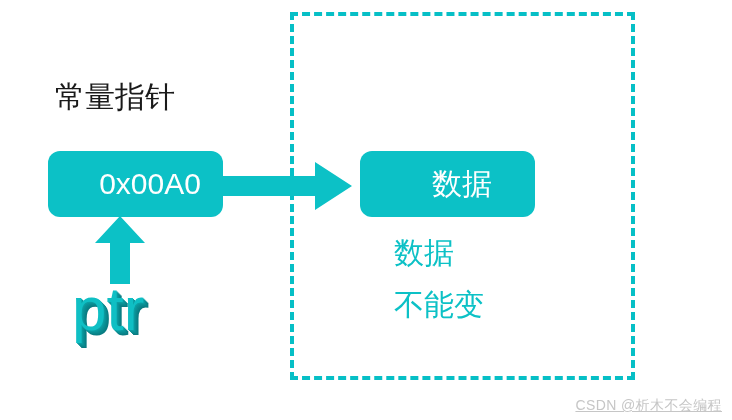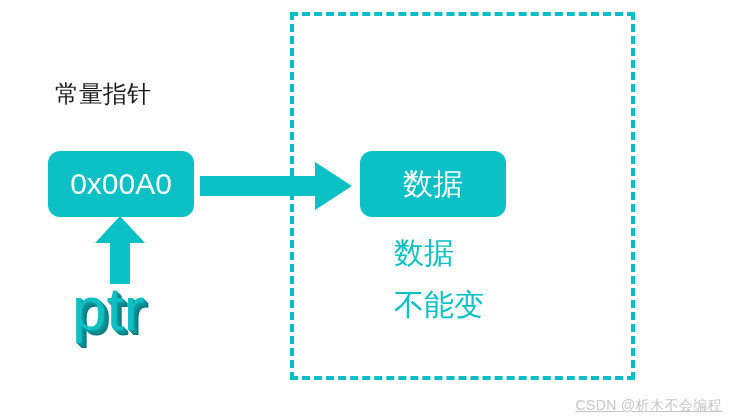--- a/index.html
+++ b/index.html
@@ -31,20 +31,21 @@
 
   
   .teal-box {
     position: absolute;
     background: #0CC1C6;
     border-radius: 12px;
     display: flex;
     align-items: center;
     justify-content: center;
     color: #ffffff;
+    padding-left: 29px;
   }
   #addr-box {
     left: 48px;
     top: 151px;
     width: 146px;
     height: 66px;
   }
   #addr-box .box-text {
     font-size: 30px;
     letter-spacing: 0px;
@@ -70,21 +71,21 @@
     white-space: nowrap;
   }
   #note-1 { left: 394px; top: 238px; }
   #note-2 { left: 394px; top: 290px; }
 
   
   #caption {
     position: absolute;
     left: 55px;
     top: 80px;
-    font-size: 24px;
+    font-size: 30px;
     line-height: 1.15;
     color: #1a1a1a;
     white-space: nowrap;
   }
 
   
   #ptr-label {
     position: absolute;
     left: 72px;
     top: 278px;

